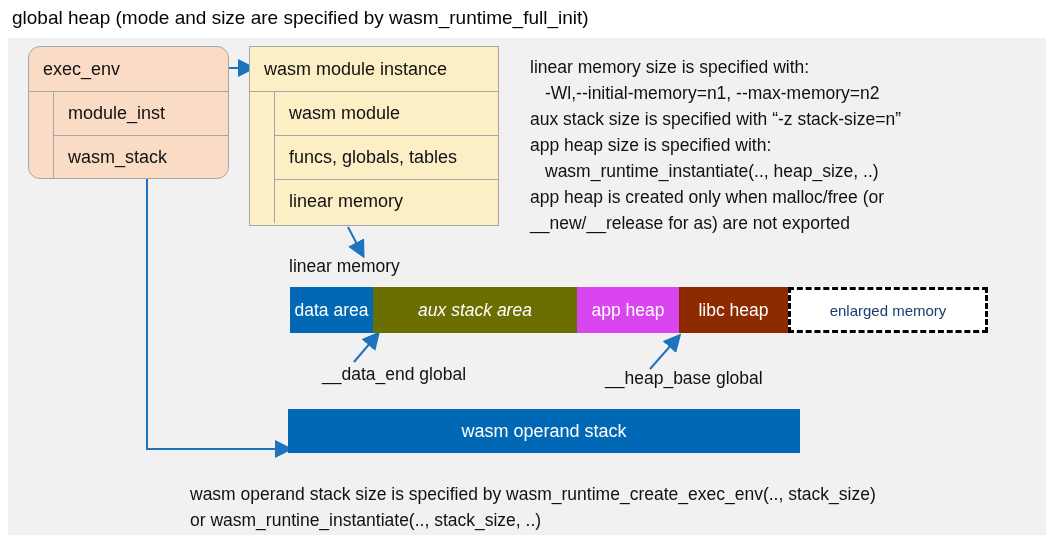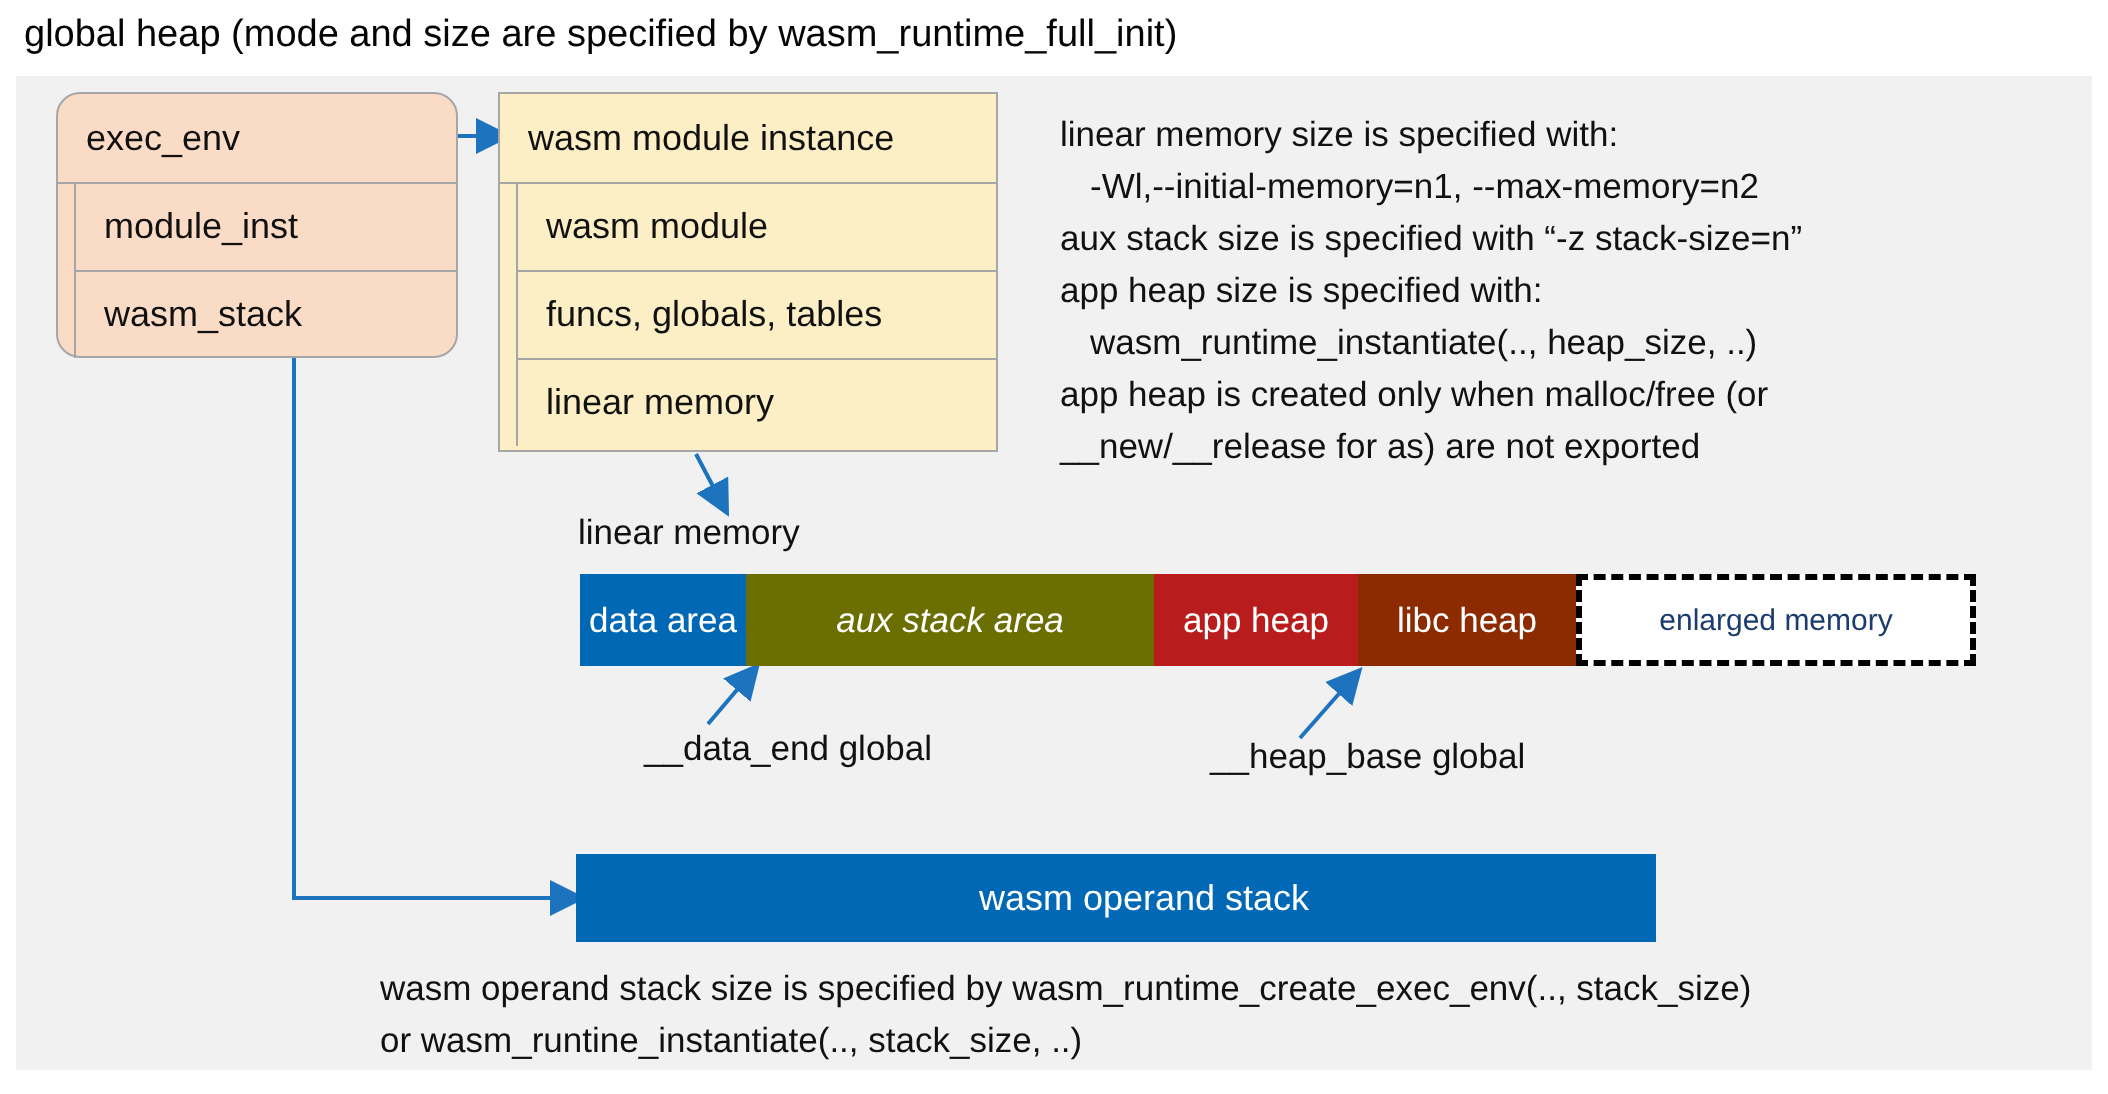--- a/index.html
+++ b/index.html
@@ -11,38 +11,38 @@
   .panel { position:absolute; left:8px; top:38px; width:1038px; height:497px; background:var(--panel-bg); }
   .arrows { position:absolute; left:0; top:0; width:1038px; height:497px; pointer-events:none; }
   .arrows polyline, .arrows line { fill:none; stroke:var(--arrow-blue); stroke-width:2; }
   .arrows marker path { fill:var(--arrow-blue); }
 
   .group { position:absolute; border:1.5px solid var(--box-border); box-sizing:border-box; }
   .group.pink  { background:var(--box-pink); }
   .group.cream { background:var(--box-cream); }
   .group-header { height:44px; display:flex; align-items:center; padding-left:14px;
                   border-bottom:1.5px solid var(--box-border); font-size:18px; }
-  .group-rows { margin-left:8px; border-left:1.5px solid var(--box-border); }
+  .group-rows { margin-left:24px; border-left:1.5px solid var(--box-border); }
   .group-row { height:43px; display:flex; align-items:center; padding-left:14px;
                border-bottom:1.5px solid var(--box-border); font-size:18px; }
   .group-row:last-child { border-bottom:none; }
 
   .notes { position:absolute; font-size:17.5px; line-height:26px; white-space:nowrap; }
   .notes .indent { padding-left:15px; }
 
   .freelabel { position:absolute; font-size:17.5px; white-space:nowrap; }
 
   .membar { position:absolute; top:249px; left:0; height:46px; }
   .mem-seg { position:absolute; top:0; height:46px; display:flex; align-items:center;
              justify-content:center; font-size:17.5px; box-sizing:border-box; }
   .mem-seg.dashed { border:3px dashed #000; background:#fff; font-size:15px; }
 
-  .opstack { position:absolute; left:280px; top:389px; width:512px; height:44px;
+  .opstack { position:absolute; left:280px; top:371px; width:512px; height:44px;
              display:flex; align-items:center; justify-content:center;
-             color:#fff; font-size:18px;padding-left:28px; }
+             color:#fff; font-size:18px; }
 </style>
 </head>
 <body>
 
 <div class="stage">
 
   <div class="title">global heap (mode and size are specified by wasm_runtime_full_init)</div>
 
   <div class="panel">
 
@@ -84,21 +84,21 @@
       <div class="indent">wasm_runtime_instantiate(.., heap_size, ..)</div>
       <div>app heap is created only when malloc/free (or</div>
       <div>__new/__release for as) are not exported</div>
     </div>
 
     <div class="freelabel" style="left:281px; top:218px;">linear memory</div>
 
     <div class="membar">
       <div class="mem-seg" style="left: 282px; width: 83px; background-color: rgb(0, 104, 181); color: rgb(255, 255, 255);">data area</div>
       <div class="mem-seg" style="left: 365px; width: 204px; background-color: rgb(107, 110, 0); color: rgb(255, 255, 255); font-style: italic;">aux stack area</div>
-      <div class="mem-seg" style="left: 569px; width: 102px; background-color: #b91c1c; color: rgb(255, 255, 255);">app heap</div>
+      <div class="mem-seg" style="left: 569px; width: 102px; background-color: #d946ef; color: rgb(255, 255, 255);">app heap</div>
       <div class="mem-seg" style="left: 671px; width: 109px; background-color: rgb(140, 43, 0); color: rgb(255, 255, 255);">libc heap</div>
       <div class="mem-seg dashed" style="left: 780px; width: 200px; color: rgb(26, 60, 110);">enlarged memory</div>
     </div>
 
     <div class="freelabel" style="left:314px; top:326px;">__data_end global</div>
     <div class="freelabel" style="left:597px; top:330px;">__heap_base global</div>
 
     <div class="opstack" style="background:var(--bar-blue);">wasm operand stack</div>
 
     <div class="notes" style="left:182px; top:443px;">

